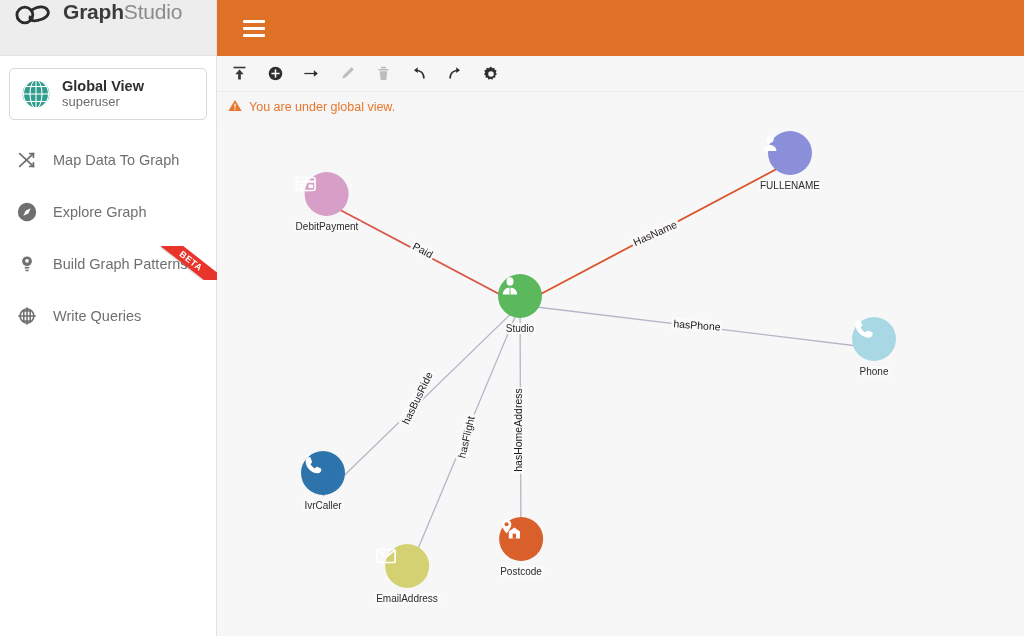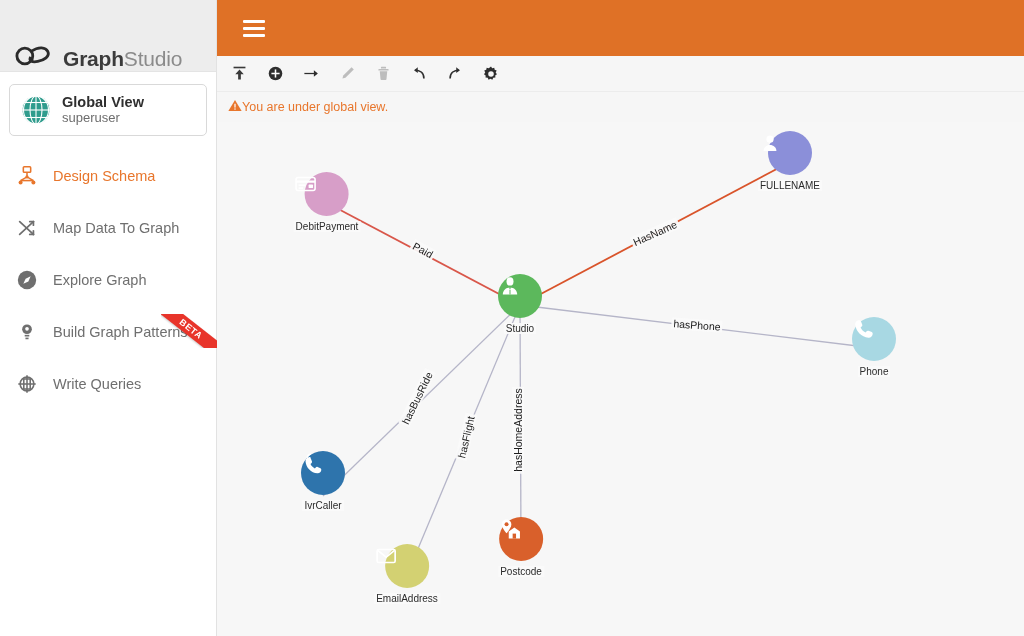--- a/index.html
+++ b/index.html
@@ -13,22 +13,22 @@
   #app { position: relative; width: 1024px; height: 636px; display: flex; }
 
   
   .sidebar {
     width: 217px; height: 636px;
     background: #ffffff;
     border-right: 1px solid #e2e2e2;
     position: relative; flex: 0 0 217px;
   }
   .brand {
-    height: 72px; background: #ededed;
-    display: flex; align-items: flex-end; gap: 9px;
+    height: 56px; background: #ededed;
+    display: flex; align-items: flex-start; gap: 9px;
     padding-left: 14px;
     border-bottom: 1px solid #e4e4e4;
   }
   .brand-logo { width: 40px; height: 30px; flex: 0 0 40px; }
   .brand-text { font-size: 21px; letter-spacing: -0.2px; white-space: nowrap; }
   .brand-text .b1 { color: #3b3b3b; font-weight: 600; }
   .brand-text .b2 { color: #8b8b8b; font-weight: 400; }
 
   .global-card {
     margin: 12px 9px 0 9px;
@@ -82,21 +82,21 @@
 
   .toolbar {
     height: 36px; background: #f6f6f6;
     border-bottom: 1px solid #ececec;
     display: flex; align-items: center; gap: 16px;
     padding-left: 12px;
   }
   .tb-btn { width: 20px; height: 20px; display:flex; align-items:center; justify-content:center; cursor: pointer; }
 
   .notice {
-    height: 30px; display: flex; align-items: center; 
+    height: 30px; display: flex; align-items: center; gap: 7px;
     padding-left: 11px; background: #f6f6f6;
   }
   .notice-text { color: #e8762c; font-size: 12.5px; }
 
   .canvas {
     position: absolute; left: 0; right: 0; top: 122px; bottom: 0;
     background: #f7f7f7; overflow: hidden;
   }
   .canvas svg { position: absolute; left: 0; top: 0; }
 
@@ -155,35 +155,20 @@
         </svg>
       </span>
       <span class="gv-text">
         <div class="gv-title">Global View</div>
         <div class="gv-sub">superuser</div>
       </span>
     </div>
 
     <div class="nav">
 
-      <div class="nav-item active">
-        <span class="nav-ico">
-          <svg viewBox="0 0 24 24" width="22" height="22" fill="none" stroke="#e8762c" stroke-width="1.7">
-            <rect x="8" y="2" width="8" height="6" rx="1"></rect>
-            <line x1="12" y1="8" x2="12" y2="13"></line>
-            <line x1="5" y1="17" x2="19" y2="17"></line>
-            <line x1="5" y1="17" x2="12" y2="13"></line>
-              <line x1="19" y1="17" x2="12" y2="13"></line>
-            <circle cx="5" cy="19" r="2.2" fill="#e8762c" stroke="none"></circle>
-            <circle cx="19" cy="19" r="2.2" fill="#e8762c" stroke="none"></circle>
-            <circle cx="12" cy="13" r="1.8" fill="#e8762c" stroke="none"></circle>
-          </svg>
-        </span>
-        <span class="nav-label">Design Schema</span>
-      </div>
 
       <div class="nav-item">
         <span class="nav-ico">
           <svg viewBox="0 0 24 24" width="22" height="22" fill="none" stroke="#6f6f6f" stroke-width="1.9" stroke-linecap="round">
             <path d="M4 5 L19 19"></path>
               <path d="M19 5 L4 19"></path>
             <path d="M19 5 h-4"></path>
               <path d="M19 5 v4"></path>
             <path d="M19 19 h-4"></path>
               <path d="M19 19 v-4"></path>

